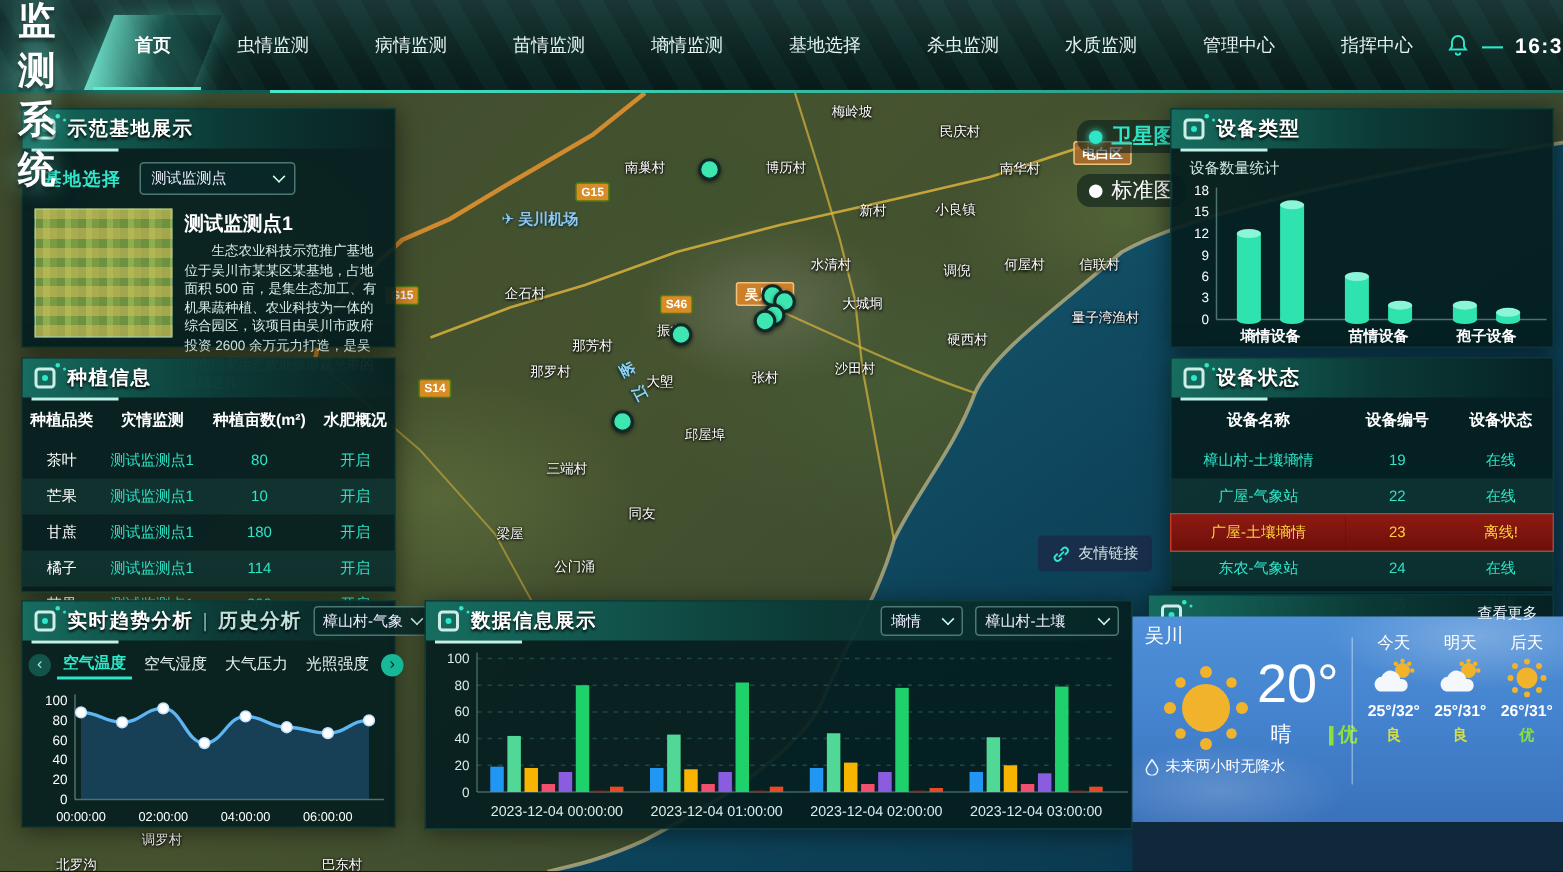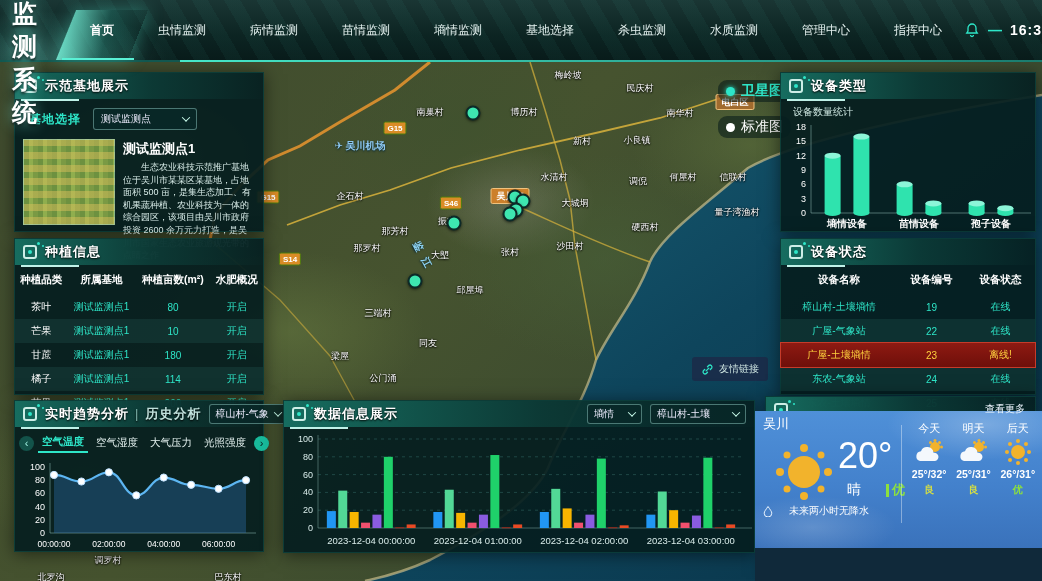--- a/index.html
+++ b/index.html
@@ -121,21 +121,21 @@
       radial-gradient(120px 45px at 20% 85%, rgba(255,255,255,.18), transparent 70%),
       linear-gradient(180deg,#4f90d8 0%,#4381cc 55%,#3a72bb 100%);}
   #weather-foot{position:absolute;z-index:12;left:755px;top:548px;width:287px;height:33px;background:#10293a;}
   #weather-city{position:absolute;left:8px;top:4px;font-size:13px;}
   #weather-more{position:absolute;z-index:13;left:985px;top:402px;color:#eef6ff;font-size:10px;cursor:pointer;text-align:right;}
   #weather-temp{position:absolute;left:83px;top:24px;font-size:36px;font-weight:300;}
   #weather-cond{position:absolute;left:92px;top:70px;font-size:14px;}
   #weather-aqi{position:absolute;left:131px;top:70px;display:flex;align-items:center;gap:3px;
     color:#8ce03e;font-size:13px;font-weight:bold;}
   #weather-aqi b{display:block;width:3px;height:13px;background:#8ce03e;}
-  #weather-tip{position:absolute;left:8px;top:93px;display:flex;align-items:center;gap:16px;font-size:10px;}
+  #weather-tip{position:absolute;left:8px;top:93px;display:flex;align-items:center;gap:4px;font-size:10px;}
   #weather-div{position:absolute;left:146px;top:14px;width:1px;height:98px;background:rgba(255,255,255,.38);}
   #forecast{position:absolute;left:152px;top:10px;right:2px;display:flex;justify-content:space-around;}
   .fc-col{display:flex;flex-direction:column;align-items:center;gap:3px;}
   .fc-day{font-size:11px;}
   .fc-temp{font-size:10.5px;font-weight:bold;}
   .fc-q{font-size:10px;font-weight:bold;}
   .fc-q.liang{color:#d3dd45;}
   .fc-q.you{color:#8ce03e;}
 
   svg text{font-family:"Liberation Sans","DejaVu Sans",sans-serif;}
@@ -299,21 +299,21 @@
     <div class="panel-header">
       <span class="ph-icon">
           <i></i>
         </span>
       <span class="panel-title">种植信息</span>
     </div>
     <table class="ttable" id="planting-table">
       <thead>
           <tr id="planting-head">
             <th>种植品类</th>
-            <th>所属基地</th>
+            <th>灾情监测</th>
             <th>种植亩数(m²)</th>
             <th>水肥概况</th>
           </tr>
         </thead>
       <tbody id="planting-body">
           <tr>
             <td class="cat">茶叶</td>
             <td>测试监测点1</td>
             <td>80</td>
             <td>开启</td>

